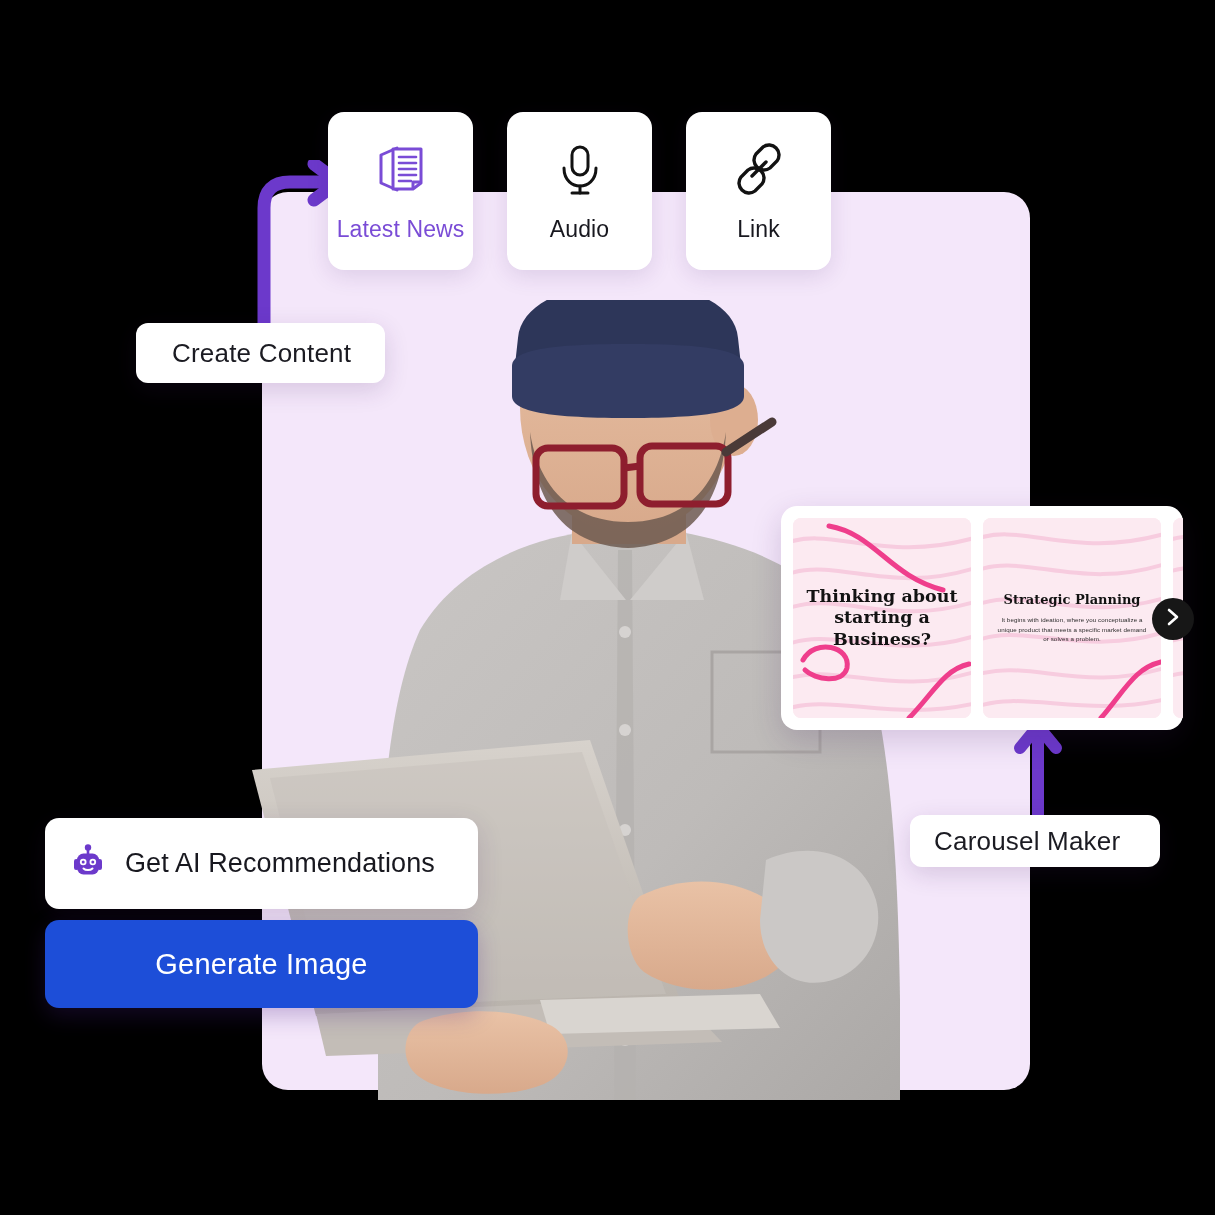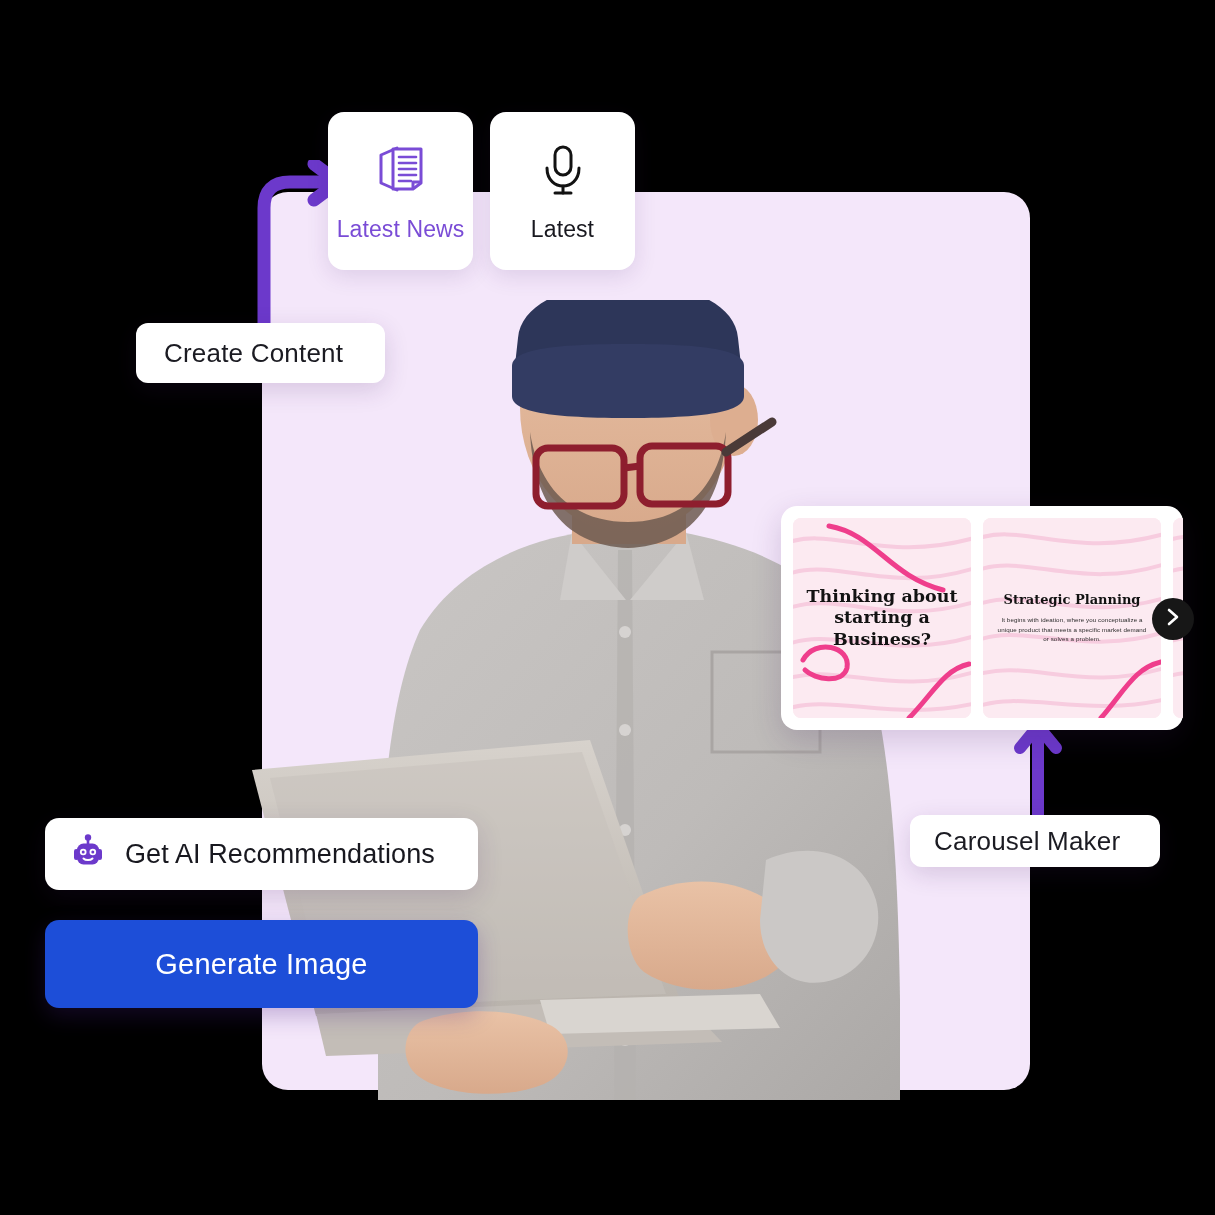--- a/index.html
+++ b/index.html
@@ -47,21 +47,21 @@
     width: 60px;
     height: 120px;
   }
 
   
   .source-cards {
     position: absolute;
     left: 328px;
     top: 112px;
     display: flex;
-    gap: 17px;
+    gap: 34px;
   }
   .source-card {
     width: 145px;
     height: 158px;
     background: #ffffff;
     border-radius: 16px;
     box-shadow: 0 6px 22px rgba(70, 30, 110, 0.13);
     display: flex;
     flex-direction: column;
     align-items: center;
@@ -95,33 +95,33 @@
   .pill .pill-label {
     font-size: 26px;
     color: #1b1b22;
     letter-spacing: 0.2px;
     white-space: nowrap;
   }
 
   #pill-create-content {
     left: 136px; top: 323px;
     width: 249px; height: 60px;
-    padding-left: 28px;
+    padding-left: 36px;
   }
   #pill-carousel-maker {
     left: 910px; top: 815px;
     width: 250px; height: 52px;
     padding-left: 24px;
   }
 
   
   #pill-ai-reco {
     position: absolute;
     left: 45px; top: 818px;
-    width: 433px; height: 72px;
+    width: 433px; height: 91px;
     background: #ffffff;
     border-radius: 14px;
     box-shadow: 0 8px 26px rgba(60, 25, 95, 0.16);
     display: flex;
     align-items: center;
     gap: 18px;
     padding-left: 24px;
     cursor: pointer;
   }
   #pill-ai-reco .pill-label {
@@ -338,23 +338,35 @@
 
     <div class="source-card">
       <span class="card-icon">
         <svg width="50" height="52" viewBox="0 0 50 52" xmlns="http://www.w3.org/2000/svg">
           <rect x="17" y="4" width="16" height="28" rx="8" fill="none" stroke="#121212" stroke-width="3"></rect>
           <path d="M9 25 C9 38, 18 43, 25 43 C32 43, 41 38, 41 25" fill="none" stroke="#121212" stroke-width="3" stroke-linecap="round"></path>
           <path d="M25 43 L25 50" stroke="#121212" stroke-width="3" stroke-linecap="round"></path>
           <path d="M17 50 H33" stroke="#121212" stroke-width="3" stroke-linecap="round"></path>
         </svg>
       </span>
-      <span class="card-label">Latest</span>
-    </div>
-
+      <span class="card-label">Audio</span>
+    </div>
+
+    <div class="source-card">
+      <span class="card-icon">
+        <svg width="52" height="52" viewBox="0 0 52 52" xmlns="http://www.w3.org/2000/svg">
+          <g fill="none" stroke="#121212" stroke-width="3.4" stroke-linecap="round">
+            <path d="M29 9 L36 2 A10 10 0 0 1 50 16 L43 23 A10 10 0 0 1 29 9 Z" transform="translate(-6,2)"></path>
+            <path d="M9 29 L2 36 A10 10 0 0 0 16 50 L23 43 A10 10 0 0 0 9 29 Z" transform="translate(6,-2)"></path>
+            <path d="M19 33 L33 19"></path>
+          </g>
+        </svg>
+      </span>
+      <span class="card-label">Link</span>
+    </div>
 
   </div>
 
   <div class="pill" id="pill-create-content">
     <span class="pill-label">Create Content</span>
   </div>
 
   <div class="pill" id="pill-carousel-maker">
     <span class="pill-label">Carousel Maker</span>
   </div>

